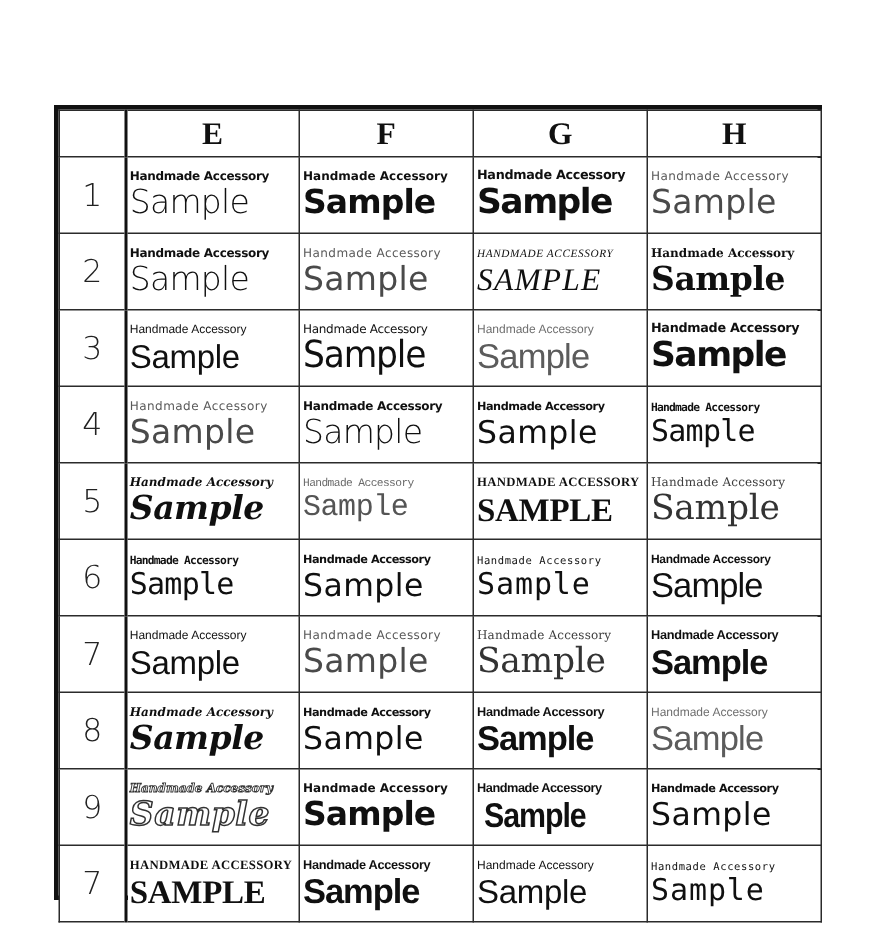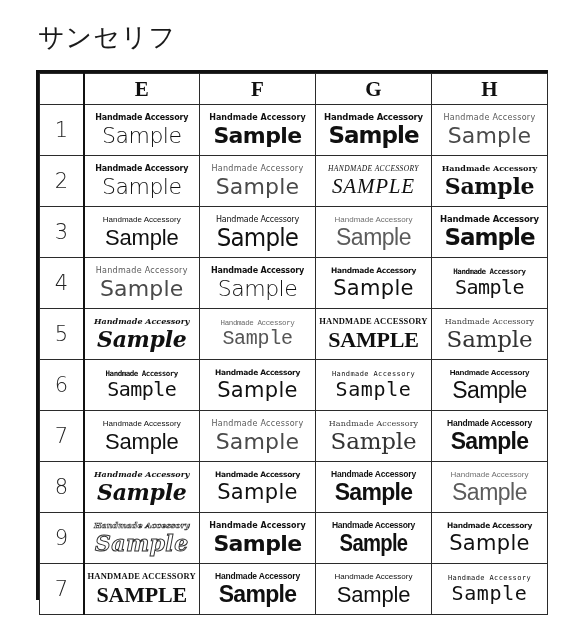--- a/index.html
+++ b/index.html
@@ -68,21 +68,21 @@
     color:#222;
     border-right:2px solid #111111;
     letter-spacing:-0.5px;
   }
   tbody tr{height:50px;}
 
   
   .cell{
     display:flex;
     flex-direction:column;
-    align-items:center;
+    align-items:flex-start;
     justify-content:center;
     height:50px;
     line-height:1;
     padding:0 2px;
     box-sizing:border-box;
   }
   .cap{
     font-size:8px;
     line-height:1.15;
     white-space:nowrap;
@@ -173,21 +173,20 @@
 
   
   .f-tall .cap{font-family:"DejaVu Sans",sans-serif;font-weight:400;font-size:8px;letter-spacing:-0.2px;}
   .f-tall .big{font-family:"DejaVu Sans",sans-serif;font-weight:400;font-size:23px;letter-spacing:-0.8px;transform:scaleY(1.08);}
 </style>
 </head>
 <body>
 
 <div class="page">
 
-  <div class="title">サンセリフ</div>
 
   <div class="table-wrap">
     <table class="spec">
       <colgroup>
         <col class="c-num">
         <col class="c-col">
           <col class="c-col">
           <col class="c-col">
           <col class="c-col">
       </colgroup>

